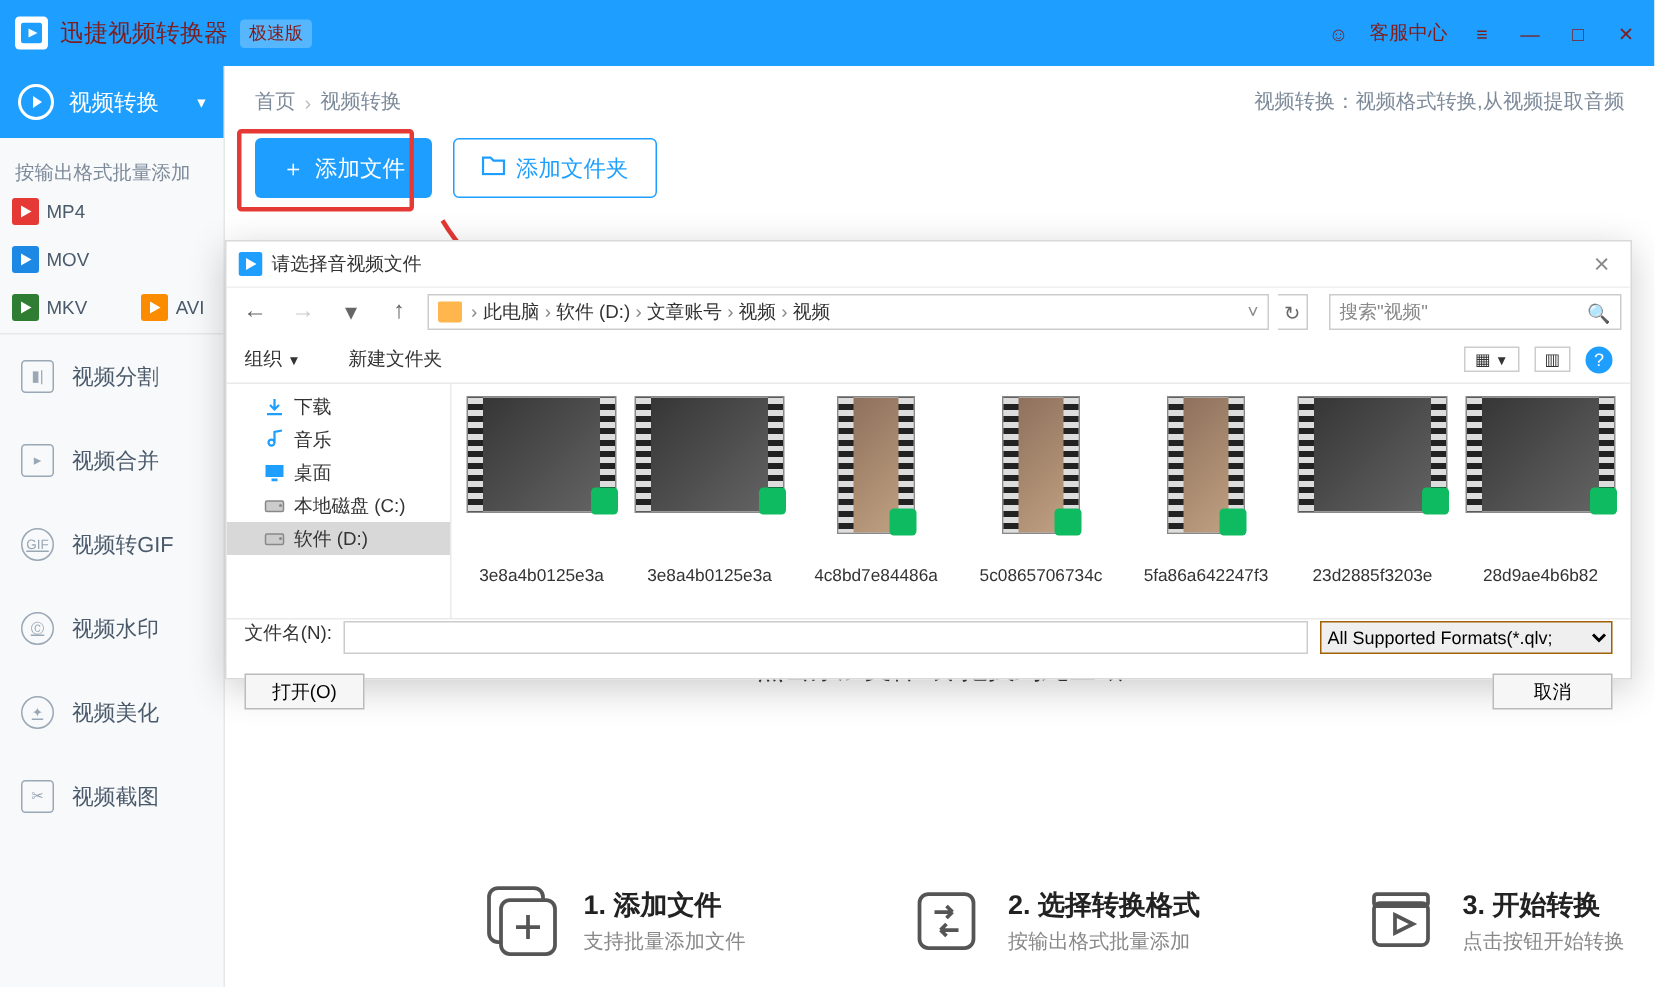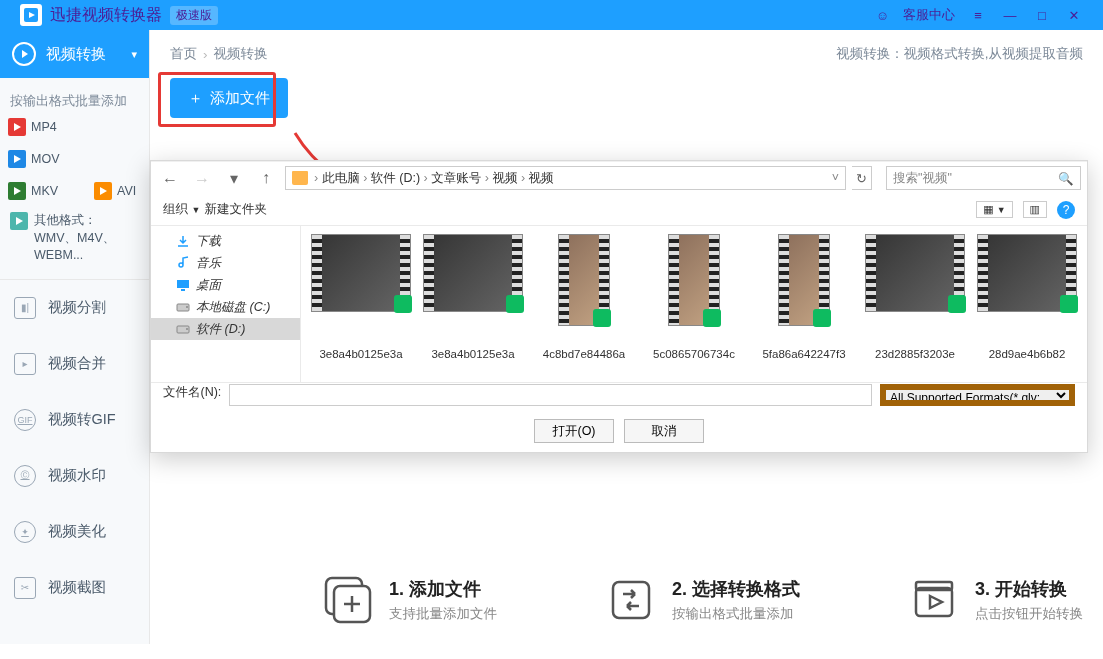--- a/index.html
+++ b/index.html
@@ -1,19 +1,19 @@
 <!DOCTYPE html>
 <html><head>
 <meta charset="utf-8">
 <style>
   * { margin: 0; padding: 0; box-sizing: border-box; font-family: "Microsoft YaHei", Arial, sans-serif; }
   body { width: 1103px; height: 659px; overflow: hidden; background: #fff; position: relative; }
 
   
-  .title-bar { height: 30px; background: #1E9FFF; color: #4c1d95; display: flex; align-items: center; padding: 0 20px; }
+  .title-bar { height: 44px; background: #1E9FFF; color: #7f1d1d; display: flex; align-items: center; padding: 0 10px; }
   .title-bar .logo { width: 22px; height: 22px; background: #fff; border-radius: 3px; margin-right: 8px; display:flex;align-items:center;justify-content:center; }
   .title-bar .logo svg{display:block}
   .title-bar .app-name { font-size: 16px; font-weight: 500; }
   .title-bar .edition { margin-left: 8px; padding: 1px 6px; background: rgba(255,255,255,.25); border-radius: 3px; font-size: 12px; }
   .title-bar .right { margin-left: auto; display: flex; align-items: center; gap: 14px; }
   .title-bar .right span { font-size: 13px; }
   .title-bar .win-btn { width:18px;height:18px;display:flex;align-items:center;justify-content:center;cursor:pointer; }
 
   
   .main-wrap { display: flex; height: calc(100% - 45px); }
@@ -63,46 +63,46 @@
   .file-dialog .toolbar{height:33px;display:flex;align-items:center;padding:0 6px;gap:6px;border-top:1px solid #f0f0f0;}
   .file-dialog .nav-btn{width:26px;height:24px;display:flex;align-items:center;justify-content:center;color:#666;cursor:pointer;}
   .file-dialog .nav-btn.disabled{color:#ccc;}
   .file-dialog .path-box{flex:1;height:24px;border:1px solid #ccc;display:flex;align-items:center;padding:0 6px;gap:4px;font-size:12.5px;color:#333;}
   .file-dialog .path-box .sep{color:#888;}
   .file-dialog .path-box .folder-ico{width:16px;height:14px;background:#FFB64D;border-radius:1px 1px 2px 2px;position:relative;margin-right:2px;}
   .file-dialog .refresh{width:20px;height:24px;display:flex;align-items:center;justify-content:center;border:1px solid #ccc;border-left:none;color:#666;cursor:pointer;font-size:13px;}
   .file-dialog .search-box{width:195px;height:24px;border:1px solid #ccc;margin-left:8px;display:flex;align-items:center;padding:0 6px;font-size:12.5px;color:#888;}
   .file-dialog .search-box .mag{margin-left:auto;}
   .file-dialog .toolbar2{height:32px;display:flex;align-items:center;padding:0 12px;font-size:12.5px;color:#333;border-bottom:1px solid #eaeaea;}
-  .file-dialog .toolbar2 .org{color:#333;margin-right:4px;cursor:pointer;}
+  .file-dialog .toolbar2 .org{color:#333;margin-right:32px;cursor:pointer;}
   .file-dialog .toolbar2 .new{color:#333;cursor:pointer;}
   .file-dialog .toolbar2 .right-icons{margin-left:auto;display:flex;gap:10px;align-items:center;}
   .file-dialog .toolbar2 .view-btn{border:1px solid #ccc;padding:1px 6px;font-size:11px;display:flex;align-items:center;gap:3px;cursor:pointer;}
   .file-dialog .toolbar2 .help{width:18px;height:18px;background:#1E9FFF;color:#fff;border-radius:50%;display:flex;align-items:center;justify-content:center;font-size:12px;cursor:pointer;}
   .file-dialog .body{display:flex;height:156px;}
   .file-dialog .tree{width:150px;border-right:1px solid #eaeaea;padding:4px 0;font-size:12.5px;overflow:hidden;}
-  .file-dialog .tree-item{height:22px;display:flex;align-items:center;padding:0 6px 0 24px;gap:6px;cursor:pointer;color:#333;font-style:italic;}
+  .file-dialog .tree-item{height:22px;display:flex;align-items:center;padding:0 6px 0 24px;gap:6px;cursor:pointer;color:#333;}
   .file-dialog .tree-item.sel{background:#d8d8d8;}
   .file-dialog .tree-item .ti-ico{width:15px;height:14px;display:flex;align-items:center;justify-content:center;}
   .file-dialog .files{flex:1;display:flex;gap:12px;padding:8px 10px;overflow:hidden;}
   .file-item{width:104px;display:flex;flex-direction:column;align-items:center;font-size:11.5px;color:#333;cursor:pointer;}
   .file-item .thumb{width:100px;height:78px;background:#444;border:1px solid #888;position:relative;margin-bottom:36px;}
   .file-item .thumb.tall{width:52px;height:92px;margin-bottom:22px;}
   .file-item .thumb .film-l,.file-item .thumb .film-r{position:absolute;top:0;bottom:0;width:10px;background:repeating-linear-gradient(to bottom,#ddd 0,#ddd 4px,#222 4px,#222 8px);}
   .file-item .thumb .film-l{left:0;}
   .file-item .thumb .film-r{right:0;}
   .file-item .thumb .badge{position:absolute;right:-2px;bottom:-2px;width:18px;height:18px;background:#0EBB60;border-radius:3px;}
   .file-item .fname{max-width:104px;overflow:hidden;white-space:nowrap;text-align:left;}
   .file-dialog .footer{height:40px;display:flex;padding:1px 12px;gap:8px;font-size:12.5px;border-top:1px solid #eaeaea;}
   .file-dialog .footer label{color:#333;}
   .file-dialog .footer input.fn{flex:1;height:22px;border:1px solid #ccc;padding:0 4px;font-size:12.5px;}
-  .file-dialog .footer select{width:195px;height:22px;border:6px solid #a16207;font-size:12px;}
+  .file-dialog .footer select{width:195px;height:22px;border:1px solid #a16207;font-size:12px;}
   .file-dialog{height:293px;}
   .file-dialog .footer{height:34px;}
-  .file-dialog .bottom-btns{display:flex;justify-content:center;gap:10px;padding:3px 12px 6px;}
+  .file-dialog .bottom-btns{display:flex;justify-content:space-between;gap:10px;padding:3px 12px 6px;}
   .file-dialog .bottom-btns .dlg-btn{width:80px;height:24px;border:1px solid #bbb;background:#f6f6f6;font-size:12.5px;cursor:pointer;}
 
 </style>
 </head>
 <body>
 
 <div class="title-bar">
   <div class="logo">
     <svg width="14" height="14" viewBox="0 0 14 14">
         <rect width="14" height="14" rx="2" fill="#1E9FFF"></rect>
@@ -161,29 +161,20 @@
         <div class="fmt-item">
           <span class="fmt-ico">
             <svg width="18" height="18">
               <rect width="18" height="18" rx="2" fill="#FB8C00"></rect>
               <polygon points="6,5 13,9 6,13" fill="#fff"></polygon>
             </svg>
           </span>
           <span>AVI</span>
         </div>
       </div>
-    <div class="other-fmt">
-      <span class="fmt-ico">
-        <svg width="18" height="18" viewBox="0 0 18 18">
-            <rect width="18" height="18" rx="2" fill="#4DB6AC"></rect>
-            <polygon points="6,5 13,9 6,13" fill="#fff"></polygon>
-          </svg>
-      </span>
-      <span>其他格式：WMV、M4V、WEBM...</span>
-    </div>
     <div class="nav-list" id="nav-list">
         <div class="nav-item">
           <span class="ico-wrap">▮|</span>
           <span>视频分割</span>
         </div>
         <div class="nav-item">
           <span class="ico-wrap">▸</span>
           <span>视频合并</span>
         </div>
         <div class="nav-item">
@@ -209,20 +200,28 @@
     <div class="breadcrumb-row">
       <span class="crumb">首页</span>
       <span class="sep">›</span>
       <span class="crumb">视频转换</span>
       <span class="desc">视频转换：视频格式转换,从视频提取音频</span>
     </div>
     <div class="action-row">
       <div class="btn btn-primary">
         <span>＋</span>
         <span>添加文件</span>
+      </div>
+      <div class="btn btn-outline">
+        <span>
+          <svg width="16" height="14" viewBox="0 0 16 14">
+              <path d="M1 2h5l2 2h7v9H1z" fill="none" stroke="#1E9FFF" stroke-width="1.5"></path>
+            </svg>
+        </span>
+        <span>添加文件夹</span>
       </div>
     </div>
 
     <div class="highlight-rect" style="left:8px;top:42px;width:118px;height:55px;"></div>
     <svg class="arrow-anno" style="left:140px;top:98px;" width="60" height="60">
         <path d="M5 5 Q 20 30 45 48" stroke="#E53935" stroke-width="3" fill="none"></path>
         <polygon points="45,48 38,38 50,40" fill="#E53935"></polygon>
       </svg>
 
     <div class="drop-hint">点击添加文件 或 拖拽到此区域</div>
@@ -260,20 +259,28 @@
           <div>
             <h4>3. 开始转换</h4>
             <p>点击按钮开始转换</p>
           </div>
         </div>
       </div>
   </div>
 </div>
 
 <div class="file-dialog">
+  <div class="dlg-title">
+    <svg width="16" height="16">
+        <rect width="16" height="16" rx="2" fill="#1E9FFF"></rect>
+        <polygon points="5,4 12,8 5,12" fill="#fff"></polygon>
+      </svg>
+    <span style="margin-left:6px">请选择音视频文件</span>
+    <span class="x">×</span>
+  </div>
   <div class="toolbar">
     <div class="nav-btn">←</div>
     <div class="nav-btn disabled">→</div>
     <div class="nav-btn">▾</div>
     <div class="nav-btn">↑</div>
     <div class="path-box">
       <span class="folder-ico"></span>
       <span class="sep">›</span>
       <span id="path-parts"><span>此电脑</span> <span class="sep">›</span> <span>软件 (D:)</span> <span class="sep">›</span> <span>文章账号</span> <span class="sep">›</span> <span>视频</span> <span class="sep">›</span> <span>视频</span></span>
       <span style="margin-left:auto;color:#888">˅</span>

